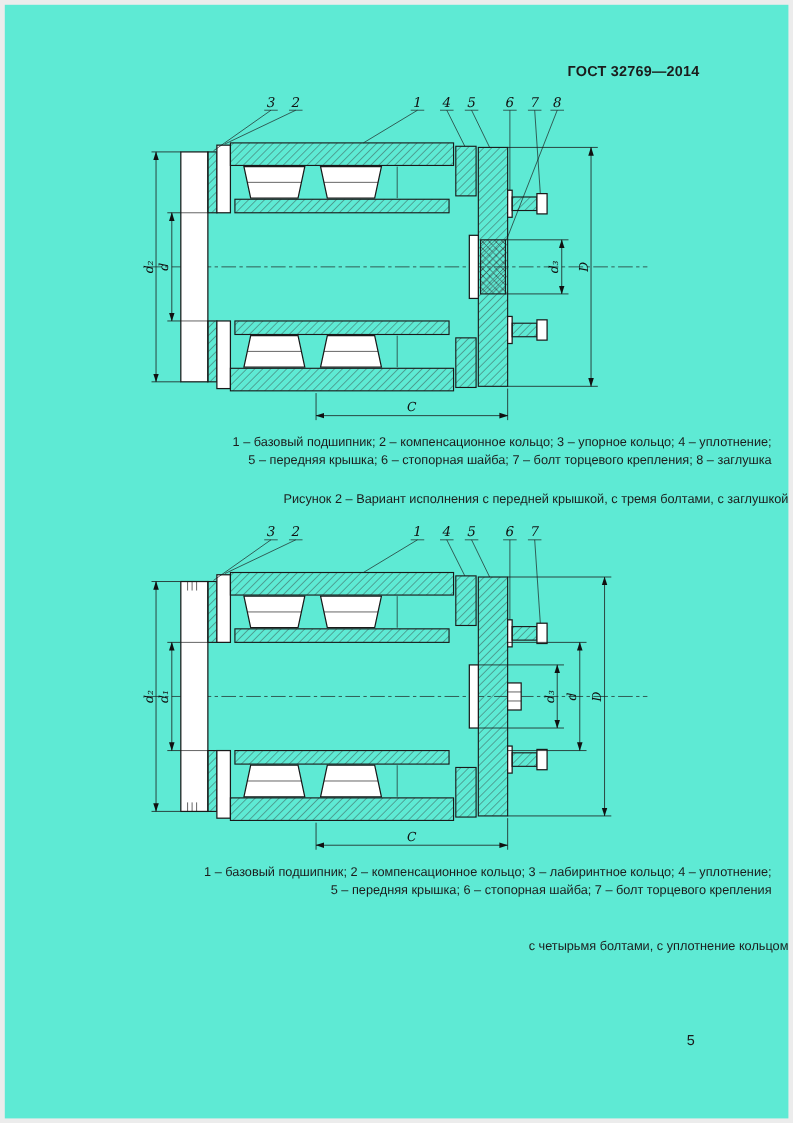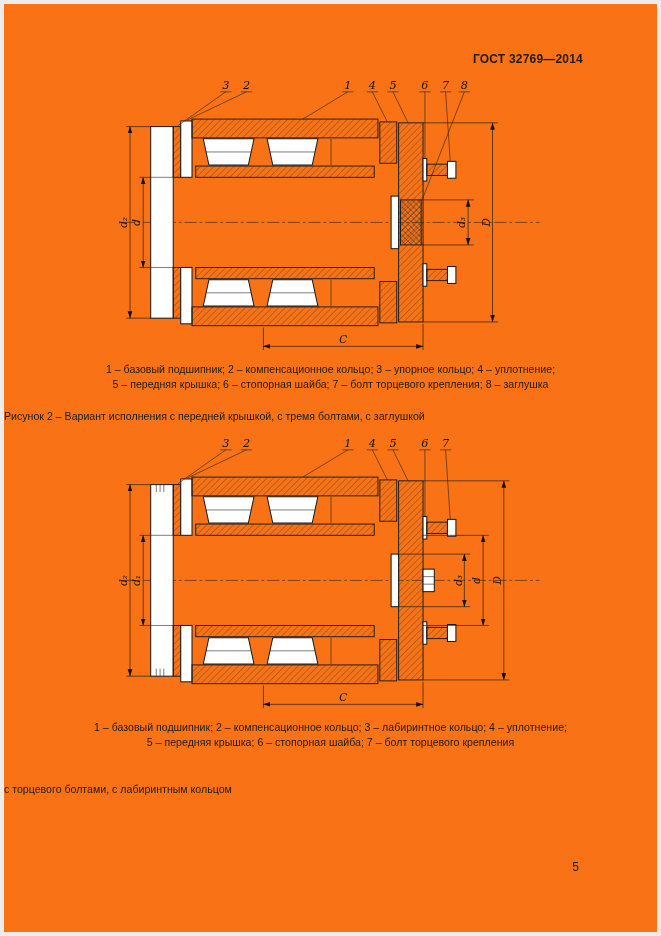--- a/index.html
+++ b/index.html
@@ -1,26 +1,26 @@
 <!DOCTYPE html>
 <html><head>
 <meta charset="utf-8">
 <style>
   html,body { margin:0; padding:0; background:#fafafa; }
   .page {
-    width:661px; height:936px; position:relative; background:#f97316;
+    width:661px; height:936px; position:relative; background:#5eead4;
     font-family:"Liberation Sans", sans-serif; color:#1c1c1c;
     box-sizing:border-box; border:4px solid #ececec; padding-top:48px;
     margin:0 auto;
   }
   .header { text-align:right; padding-right:74px; font-size:12px; font-weight:bold; letter-spacing:0.2px; }
   figure.fig { margin:0; text-align:center; }
   .drawing { display:block; margin:6px auto 0; }
-  .legend { font-size:10.6px; line-height:1.45; margin:8px 14px 0; text-align:center; }
-  .caption { font-size:10.6px; line-height:1.45; margin:16px 0 0; text-align:left; }
+  .legend { font-size:10.6px; line-height:1.45; margin:8px 14px 0; text-align:right; }
+  .caption { font-size:10.6px; line-height:1.45; margin:16px 0 0; text-align:right; }
   .page-number { position:absolute; right:78px; bottom:58px; font-size:12px; }
 
   
   svg .outline { fill:#ffffff; stroke:#1a1a1a; stroke-width:1.1; }
   svg .hatched { stroke:#1a1a1a; stroke-width:1.0; }
   svg .thin    { stroke:#1a1a1a; stroke-width:0.6; fill:none; }
   svg .dim     { stroke:#1a1a1a; stroke-width:0.7; fill:none; }
   svg text.co     { font:italic 12px "DejaVu Serif", serif; fill:#111; }
   svg text.dimlbl { font:italic 11px "DejaVu Serif", serif; fill:#111; }
 </style>
@@ -228,18 +228,18 @@
         <text class="dimlbl" text-anchor="middle" x="243" y="288">C</text>
       </g>
     </svg>
 
     <p class="legend">
       <span>1 – базовый подшипник; 2 – компенсационное кольцо; 3 – лабиринтное кольцо; 4 – уплотнение;</span><br>
       <span>5 – передняя крышка; 6 – стопорная шайба; 7 – болт торцевого крепления</span>
     </p>
     <p class="caption">
       <br>
-      <span>с торцевого болтами, с лабиринтным кольцом</span>
+      <span>с четырьмя болтами, с уплотнение кольцом</span>
     </p>
   </figure>
 
   <div class="page-number">5</div>
 </div>
 
 </body></html>

